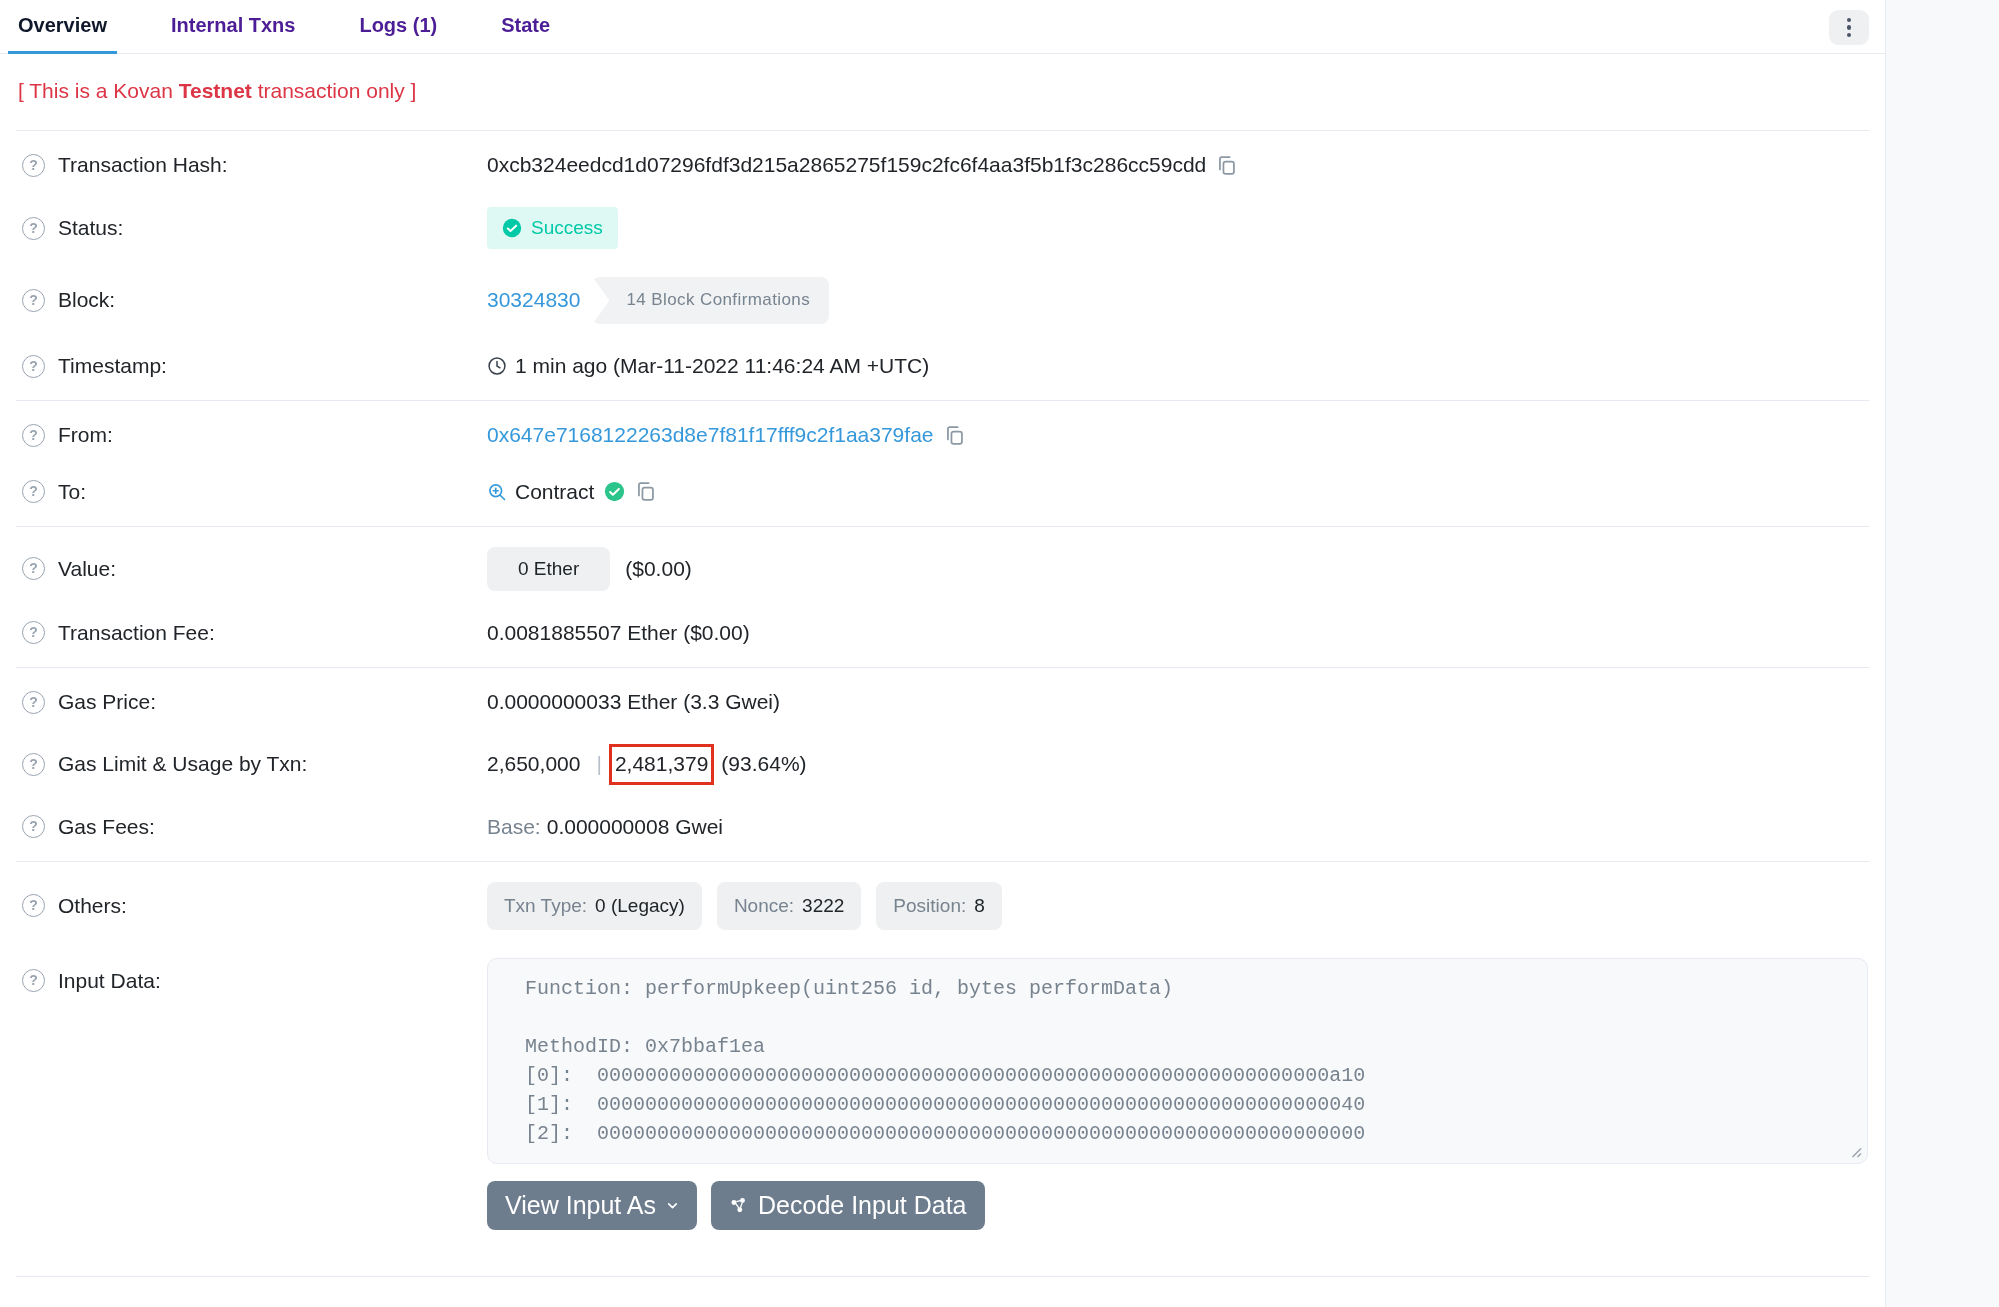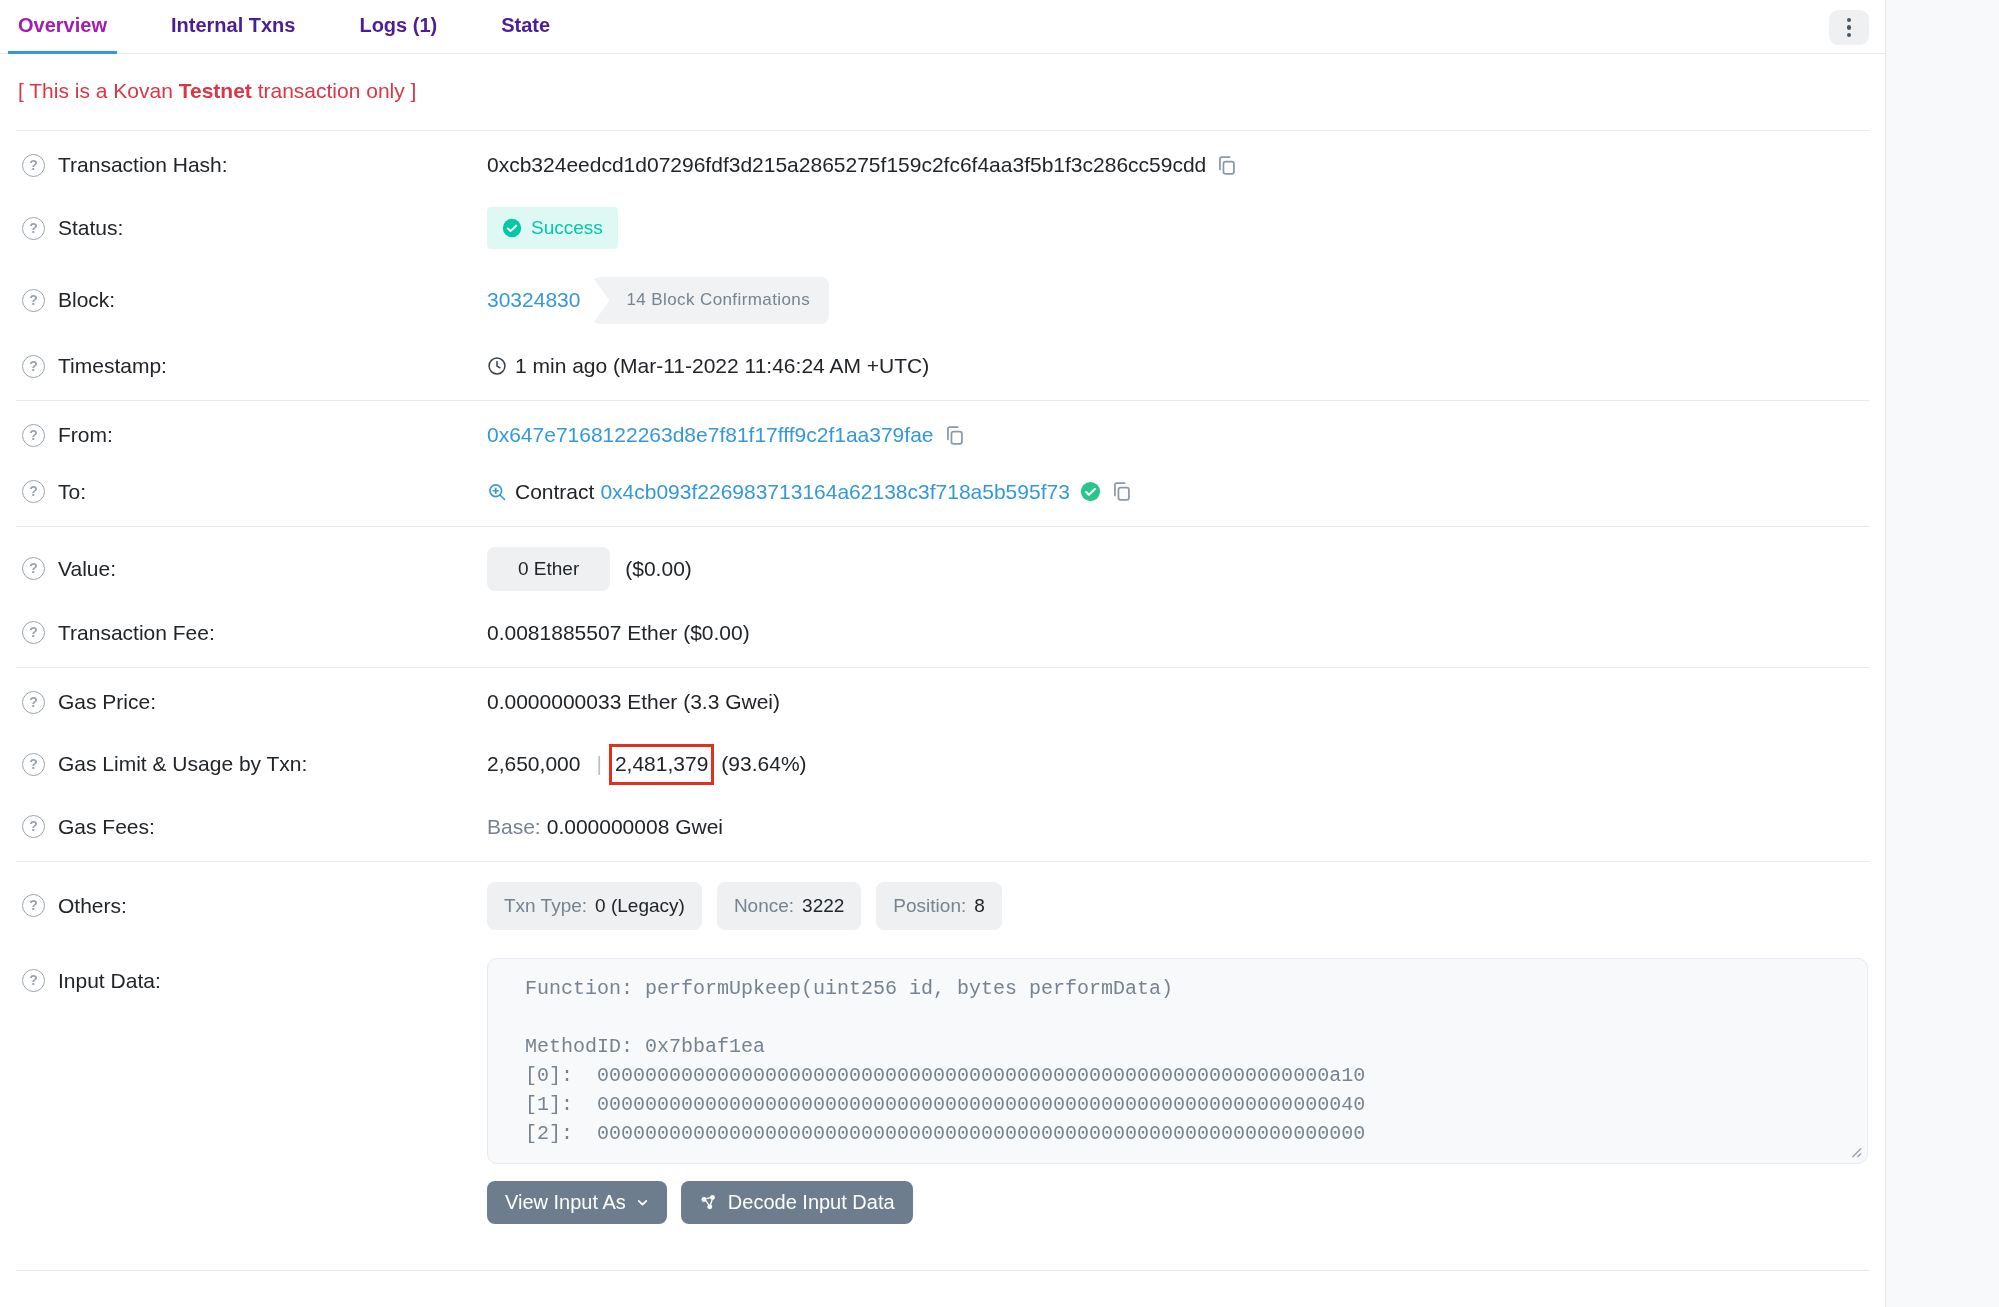--- a/index.html
+++ b/index.html
@@ -33,21 +33,21 @@
     display: flex;
     align-items: center;
     padding: 0 10px;
     font-size: 20px;
     font-weight: 600;
     color: #4c1d95;
     cursor: pointer;
     border-bottom: 3px solid transparent;
     margin-bottom: -1px;
   }
-  .tab.active { color: #a21caf; border-bottom-color: #3498db; }
+  .tab.active { color: #0f172a; border-bottom-color: #3498db; }
   .kebab-btn {
     position: absolute;
     right: 16px;
     top: 10px;
     width: 40px;
     height: 35px;
     background: #eef0f2;
     border: none;
     border-radius: 9px;
     display: flex;
@@ -163,21 +163,21 @@
     overflow: hidden;
   }
   .grip { position: absolute; right: 5px; bottom: 5px; }
   .btn-row { margin-top: 17px; display: flex; gap: 14px; }
   .btn {
     display: inline-flex; align-items: center; gap: 10px;
     background: #6e7d8d;
     color: #ffffff;
     border: none;
     border-radius: 8px;
-    font-size: 20px;
+    font-size: 25px;
     font-family: inherit;
     padding: 10px 18px;
     cursor: pointer;
   }
   .value-col { display: flex; flex-direction: column; align-items: flex-start; }
   .foot-space { height: 18px; }
 </style>
 </head>
 <body>
 
@@ -282,21 +282,20 @@
         <span class="q">?</span>
         <span>To:</span>
       </div>
       <div class="row-value">
         <svg width="20" height="20" viewBox="0 0 24 24" fill="none" stroke="#3498db" stroke-width="2" stroke-linecap="round" style="margin-right:8px;cursor:pointer;">
             <circle cx="10.5" cy="10.5" r="7"></circle>
             <path d="M15.9 15.9L21 21"></path>
             <path d="M10.5 7.6v5.8M7.6 10.5h5.8"></path>
           </svg>
         <span>Contract</span>
-        <a class="link gap-s">0x4cb093f226983713164a62138c3f718a5b595f73</a>
         <svg class="gap-l" width="21" height="21" viewBox="0 0 24 24">
             <circle cx="12" cy="12" r="11" fill="#2bc48a"></circle>
             <path d="M7 12.6l3.2 3.1L17 9.2" stroke="#ffffff" stroke-width="2.4" fill="none" stroke-linecap="round" stroke-linejoin="round"></path>
           </svg>
         <button class="icon-btn gap-l">
           <svg width="21" height="21" viewBox="0 0 24 24" fill="none" stroke="#8c98a4" stroke-width="2" stroke-linecap="round" stroke-linejoin="round">
               <rect x="8.5" y="7.5" width="12" height="14" rx="2.5"></rect>
               <path d="M4.5 16.5v-12a2 2 0 0 1 2-2h9"></path>
             </svg>
         </button>

